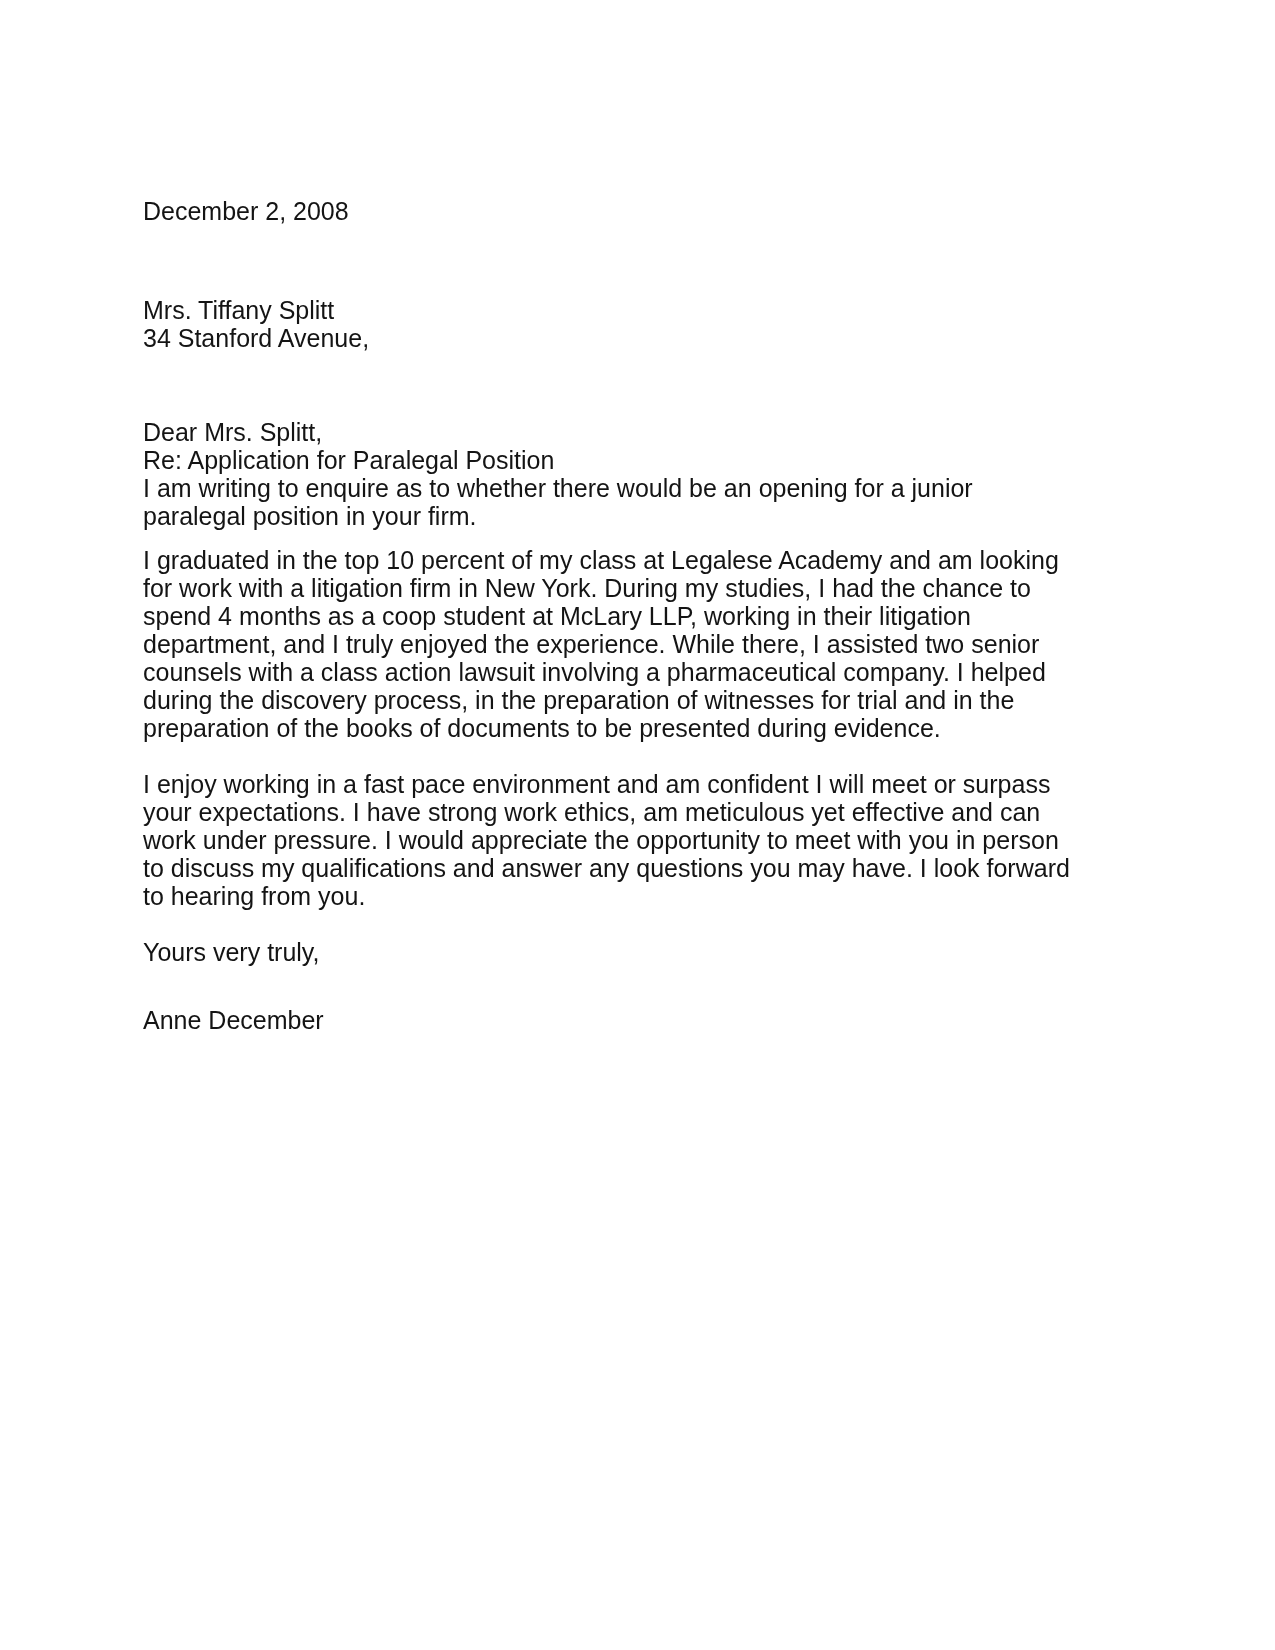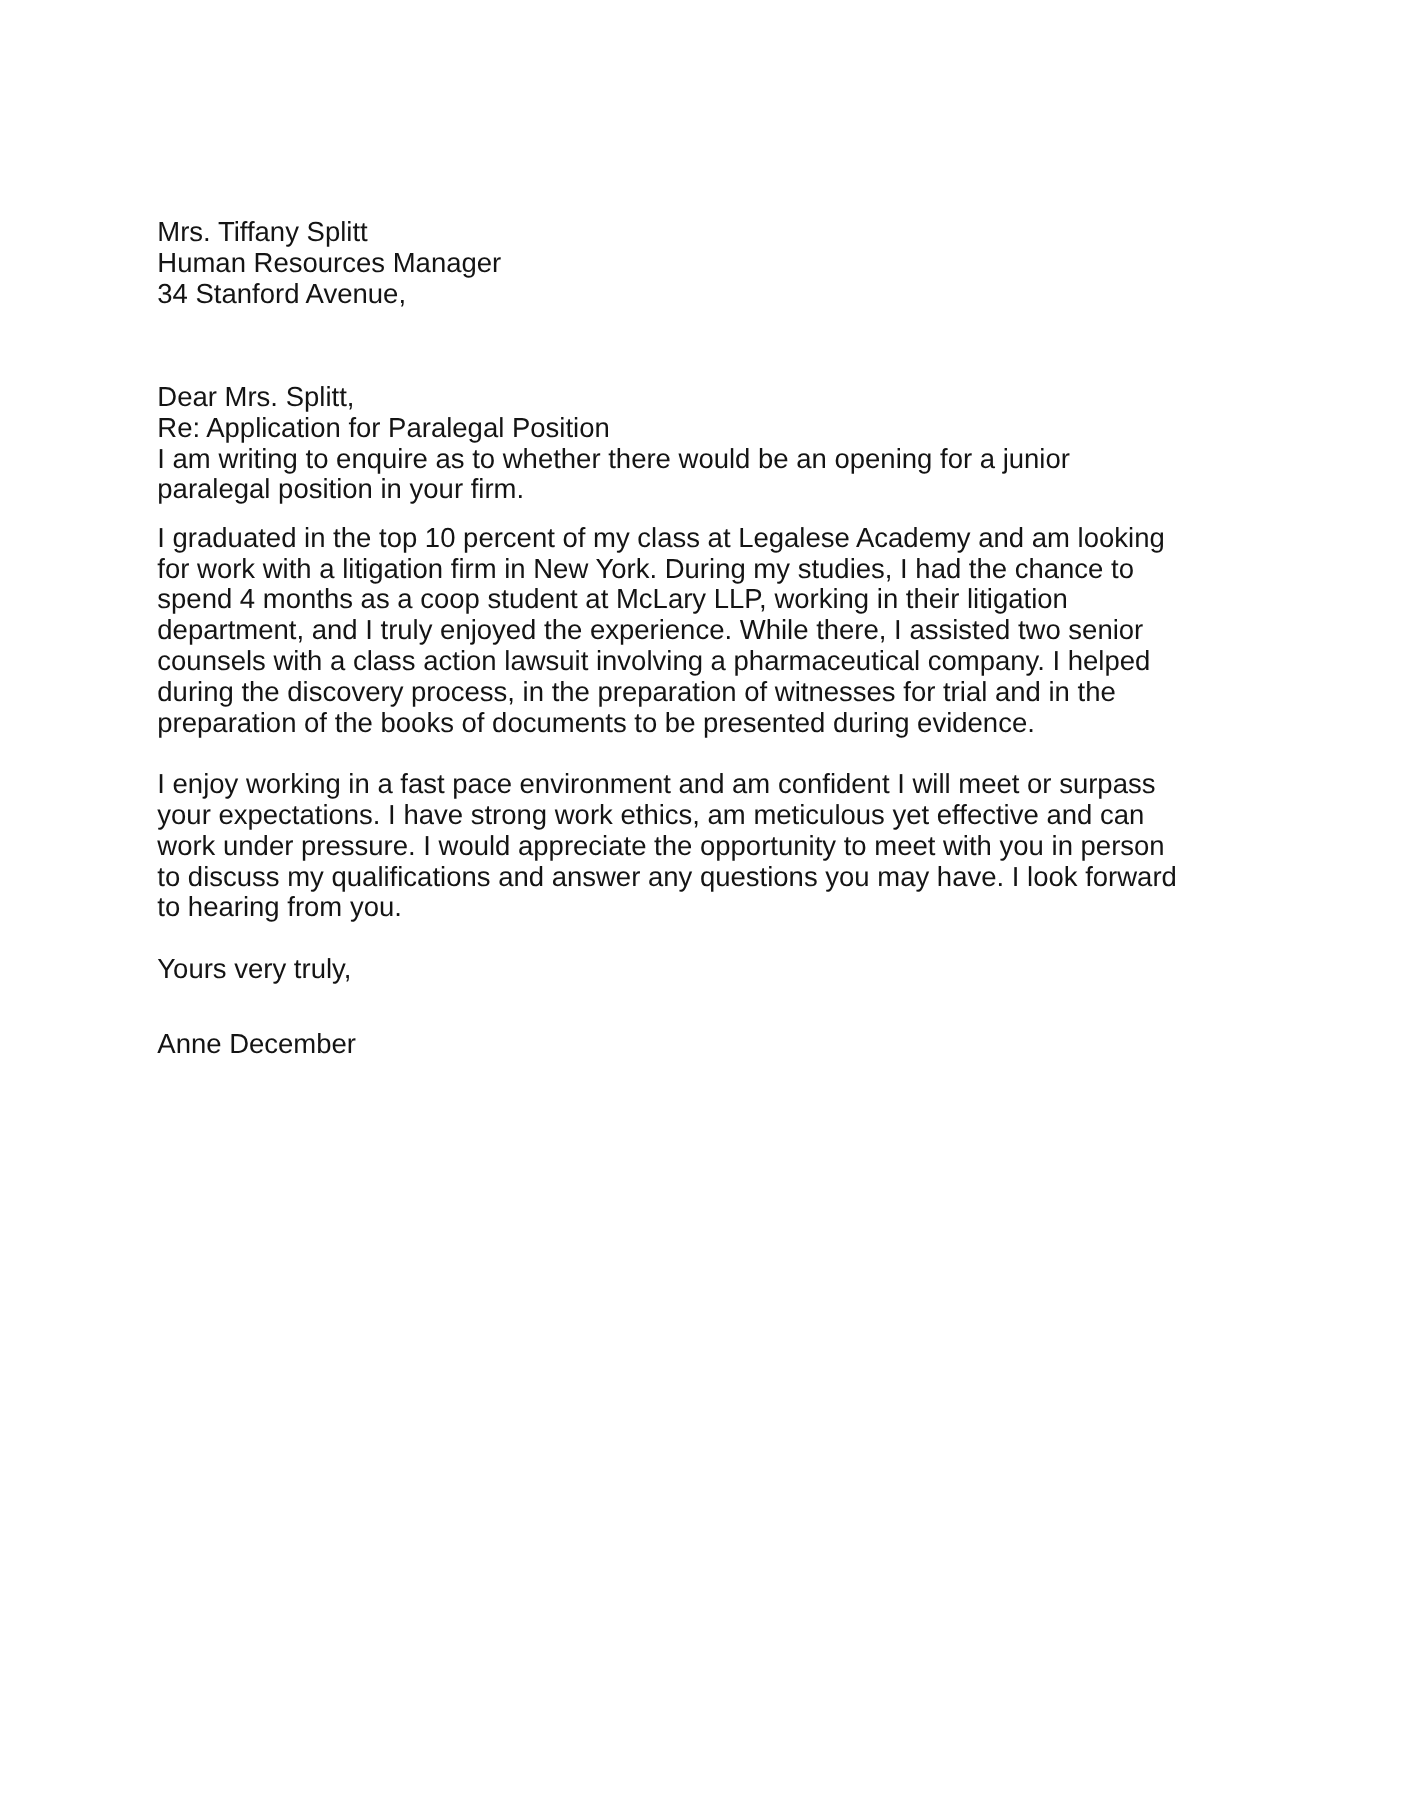--- a/index.html
+++ b/index.html
@@ -60,24 +60,24 @@
   .signature {
     margin-bottom: 0;
   }
 </style>
 </head>
 <body>
 
 <div class="page">
   <div class="letter-body">
 
+    <div class="date-line">December 2, 2008</div>
 
     <div class="recipient-block">
       <div>Mrs. Tiffany Splitt</div>
-      <div>Human Resources Manager</div>
       <div>34 Stanford Avenue,</div>
     </div>
 
     <div class="salutation">Dear Mrs. Splitt,</div>
 
     <div class="subject-line">Re: Application for Paralegal Position</div>
 
     <div class="para-1">I am writing to enquire as to whether there would be an opening for a junior paralegal position in your firm.</div>
 
     <div class="para-2">I graduated in the top 10 percent of my class at Legalese Academy and am looking for work with a litigation firm in New York. During my studies, I had the chance to spend 4 months as a coop student at McLary LLP, working in their litigation department, and I truly enjoyed the experience. While there, I assisted two senior counsels with a class action lawsuit involving a pharmaceutical company. I helped during the discovery process, in the preparation of witnesses for trial and in the preparation of the books of documents to be presented during evidence.</div>

